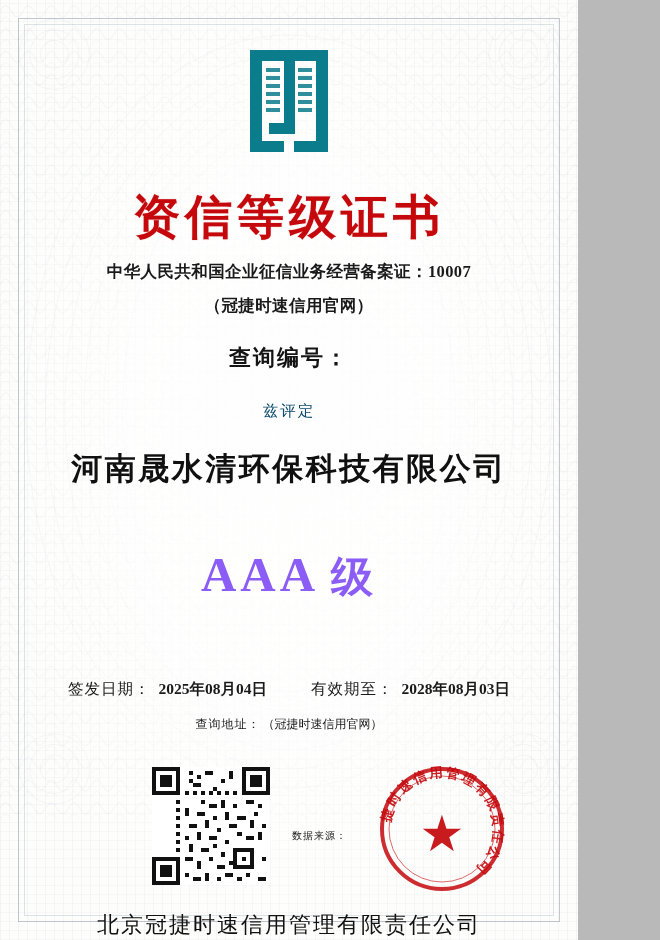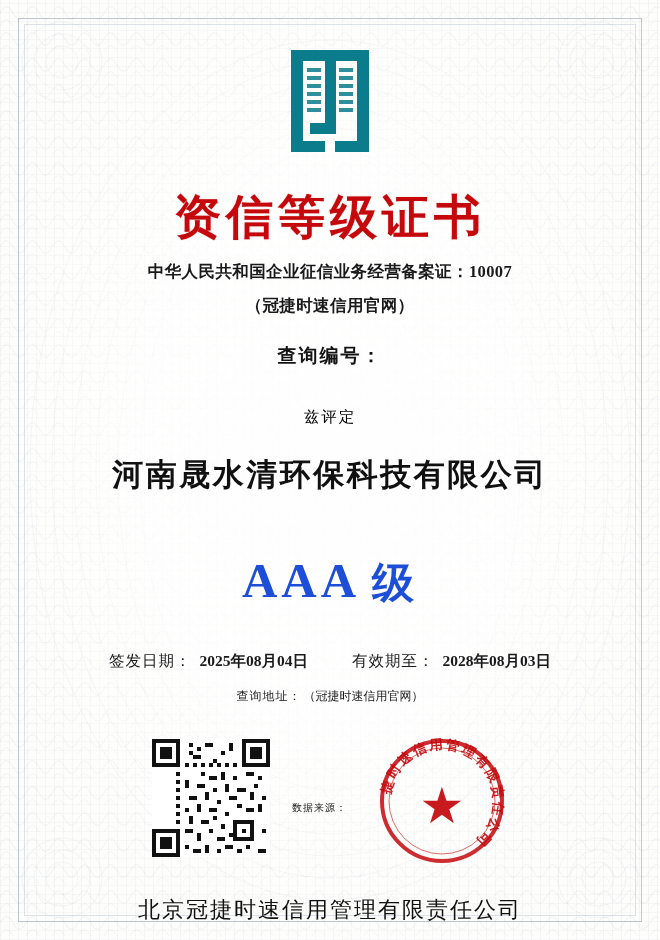--- a/index.html
+++ b/index.html
@@ -9,21 +9,21 @@
   }
   body {
     width: 660px;
     height: 940px;
     overflow: hidden;
     font-family: "Liberation Sans", sans-serif;
   }
 
   .certificate {
     position: relative;
-    width: 660px;
+    width: 578px;
     height: 940px;
     background: #fdfdfb;
     box-sizing: border-box;
     overflow: hidden;
   }
 
   
   .bg-guilloche {
     position: absolute;
     inset: 0;
@@ -120,62 +120,62 @@
     font-weight: bold;
     font-size: 16.5px;
     color: #1a1a1a;
     letter-spacing: 0.4px;
   }
 
   .query-line {
     margin-top: 26px;
     font-family: "Liberation Serif", serif;
     font-weight: bold;
-    font-size: 19px;
+    font-size: 22px;
     color: #141414;
     letter-spacing: 0.5px;
     display: flex;
     align-items: baseline;
     gap: 14px;
   }
   .query-line .q-label { letter-spacing: 2px; }
   .query-line .q-value { letter-spacing: 0.5px; }
 
   .hereby {
-    margin-top: 38px;
+    margin-top: 28px;
     font-family: Liberation Sans, sans-serif;
     font-size: 15.5px;
-    color: #000000;
+    color: #0c4a6e;
     letter-spacing: 2px;
   }
 
   .company-name {
     margin-top: 26px;
     font-family: Liberation Serif, serif;
     font-weight: bold;
     font-size: 31px;
     color: #101010;
     letter-spacing: 2.5px;
   }
 
   .grade {
     margin-top: 56px;
     font-family: "Liberation Serif", serif;
     font-weight: bold;
     font-size: 49px;
-    color: #1d4ed8;
+    color: #8b5cf6;
     letter-spacing: 4px;
   }
   .grade .grade-suffix {
     font-size: 42px;
     margin-left: 12px;
   }
 
   .dates-row {
-    margin-top: 40px;
+    margin-top: 74px;
     display: flex;
     gap: 44px;
     font-family: "Liberation Serif", serif;
     font-size: 15.5px;
     color: #1a1a1a;
     text-align: right;
   }
   .dates-row .dt-label { letter-spacing: 1px; }
   .dates-row .dt-value { margin-left: 8px; font-weight: bold; }
 

